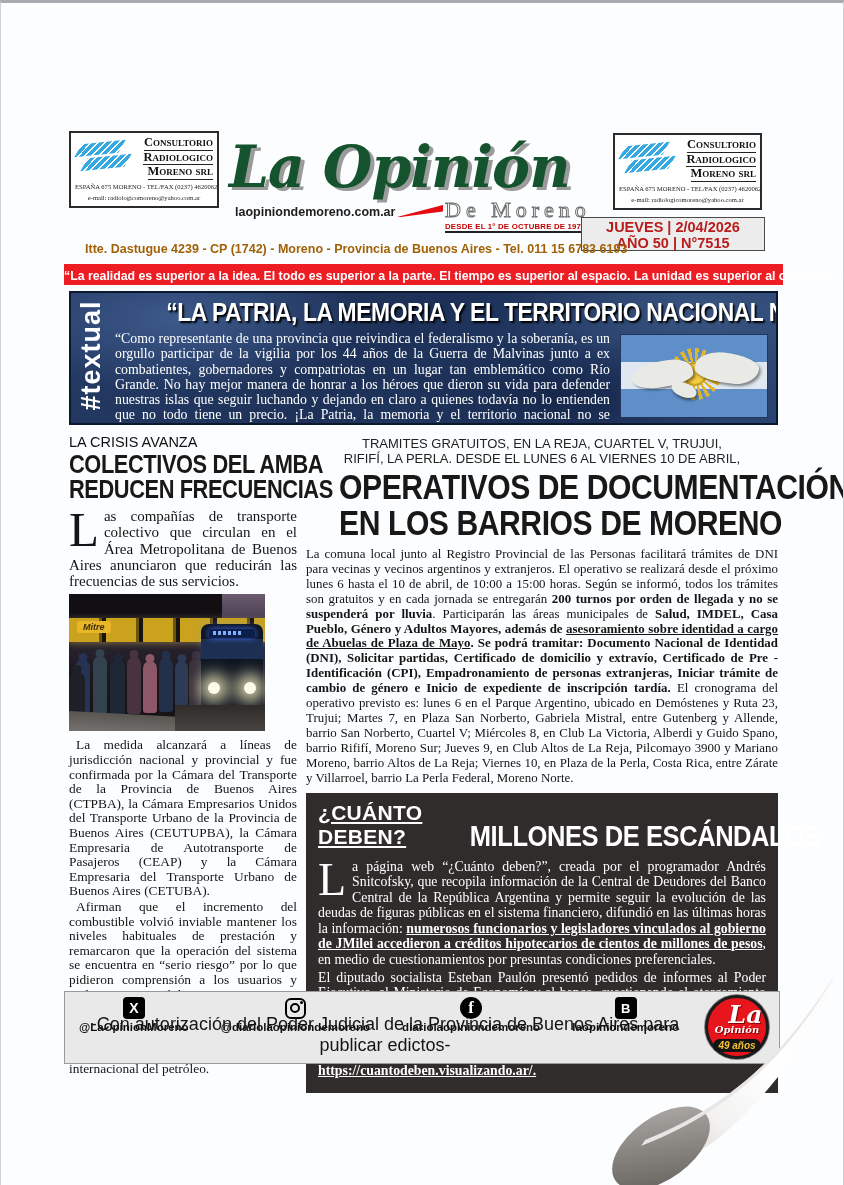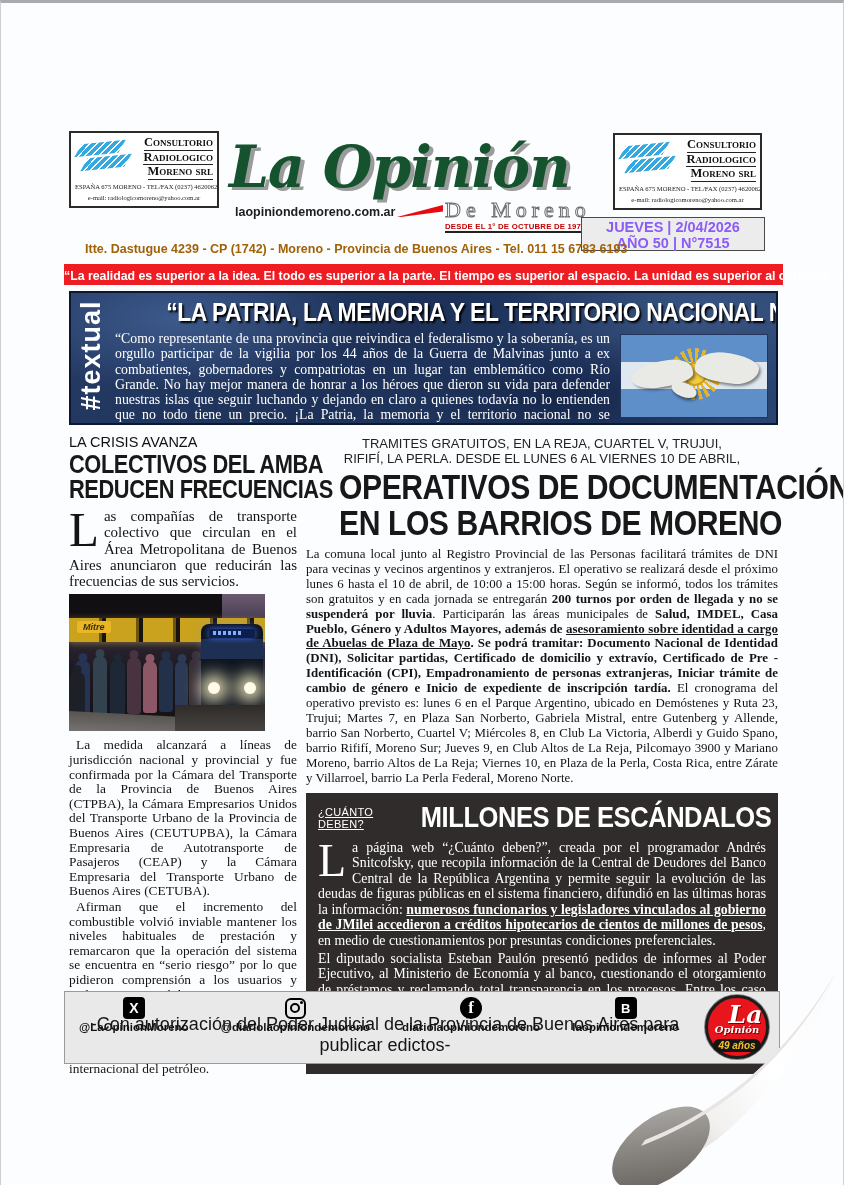--- a/index.html
+++ b/index.html
@@ -21,21 +21,21 @@
   
   .masthead{position:absolute;left:228px;top:136px;width:372px;}
   .mast-title{font-family:"DejaVu Serif",serif;font-style:italic;font-weight:bold;font-size:57px;line-height:56px;color:#14532d;text-shadow:4px 3px 0 #9b9b9b;white-space:nowrap;letter-spacing:-1px;}
   .mast-sub{position:relative;margin-top:2px;height:34px;}
   .mast-web{position:absolute;left:6px;top:8px;font-size:12.5px;font-weight:bold;color:#1d1d1d;}
   .mast-swoosh{position:absolute;left:168px;top:8px;width:46px;height:12px;background:#e60b12;clip-path:polygon(0 100%,100% 0,100% 55%,8% 100%);}
   .mast-demoreno{position:absolute;left:216px;top:0px;font-family:"Liberation Serif",serif;font-size:22px;letter-spacing:5px;color:#f7f7f7;-webkit-text-stroke:1px #6f6f6f;white-space:nowrap;}
   .mast-since{position:absolute;left:216px;top:25px;font-size:7.8px;font-weight:bold;color:#c40000;border-bottom:2px solid #222;letter-spacing:.2px;white-space:nowrap;}
 
   
-  .date-box{position:absolute;left:580px;top:214px;width:184px;height:34px;background:#ececec;border:1.5px solid #4a4a4a;text-align:center;font-weight:bold;font-size:14.5px;line-height:16px;color:#8b5cf6;padding-top:1px;box-sizing:border-box;}
+  .date-box{position:absolute;left:580px;top:214px;width:184px;height:34px;background:#ececec;border:1.5px solid #4a4a4a;text-align:center;font-weight:bold;font-size:14.5px;line-height:16px;color:#b91c1c;padding-top:1px;box-sizing:border-box;}
   .address-line{position:absolute;left:84px;top:239px;font-size:12.5px;font-weight:bold;color:#a16207;white-space:nowrap;}
 
   
   .quote-bar{position:absolute;left:63px;top:261px;width:719px;height:21px;background:#ee1c23;color:#fff;text-align:center;line-height:21px;white-space:nowrap;}
   .quote-bar .q{font-size:12.3px;font-weight:bold;}
   .quote-bar .qa{font-size:9.5px;font-weight:bold;}
 
   
   .banner{position:absolute;left:68px;top:288px;width:709px;height:134px;box-sizing:border-box;border:2px solid #0c1830;color:#fff;overflow:hidden;
     background:radial-gradient(ellipse 300px 120px at 15% 20%,#3d5a8c 0%,transparent 60%),
@@ -84,21 +84,21 @@
   .kicker2{text-align:center;font-size:13px;line-height:15px;color:#222;}
   .headline1{text-align:right;margin-top:3px;}
   .headline1 div{font-weight:bold;font-size:35px;line-height:36px;letter-spacing:-.5px;transform:scaleX(.86);transform-origin:50% 50%;white-space:nowrap;color:#181818;}
   .main-body{margin-top:6px;font-family:"Liberation Serif",serif;font-size:12.9px;line-height:14.9px;text-align:justify;}
   .b{font-weight:bold;}
   .bu{font-weight:bold;text-decoration:underline;}
 
   
   .dark-box{margin-top:7px;background:#302c2c;color:#fff;padding:8px 12px 12px 12px;box-sizing:border-box;width:472px;min-height:239px;}
   .box-head{display:flex;align-items:flex-end;justify-content:space-between;margin-bottom:6px;}
-  .box-kicker{font-weight:normal;font-size:11px;text-decoration:underline;letter-spacing:.3px;padding-bottom:4px;}
+  .box-kicker{font-weight:bold;font-size:21px;text-decoration:underline;letter-spacing:.3px;padding-bottom:4px;}
   .box-headline{font-weight:bold;font-size:29px;letter-spacing:-.5px;transform:scaleX(.88);transform-origin:100% 50%;white-space:nowrap;}
   .darkp{font-family:"Liberation Serif",serif;font-size:13.8px;line-height:15.6px;text-align:justify;margin:0 0 2px 0;}
   .dropcap-w{float:left;font-family:"Liberation Serif",serif;font-size:46px;line-height:38px;padding:2px 6px 0 0;color:#fff;}
   .link{font-weight:bold;text-decoration:underline;color:#fff;cursor:pointer;}
 
   
   .footer-box{position:absolute;left:63px;top:988px;width:716px;height:73px;background:#e9e9e9;border:1.5px solid #9a9a9a;box-sizing:border-box;}
   .social-row{position:absolute;left:14px;top:5px;width:600px;display:flex;justify-content:space-between;}
   .social{display:flex;flex-direction:column;align-items:center;gap:2px;cursor:pointer;}
   .social .handle{font-size:11.5px;font-weight:bold;color:#111;white-space:nowrap;}

